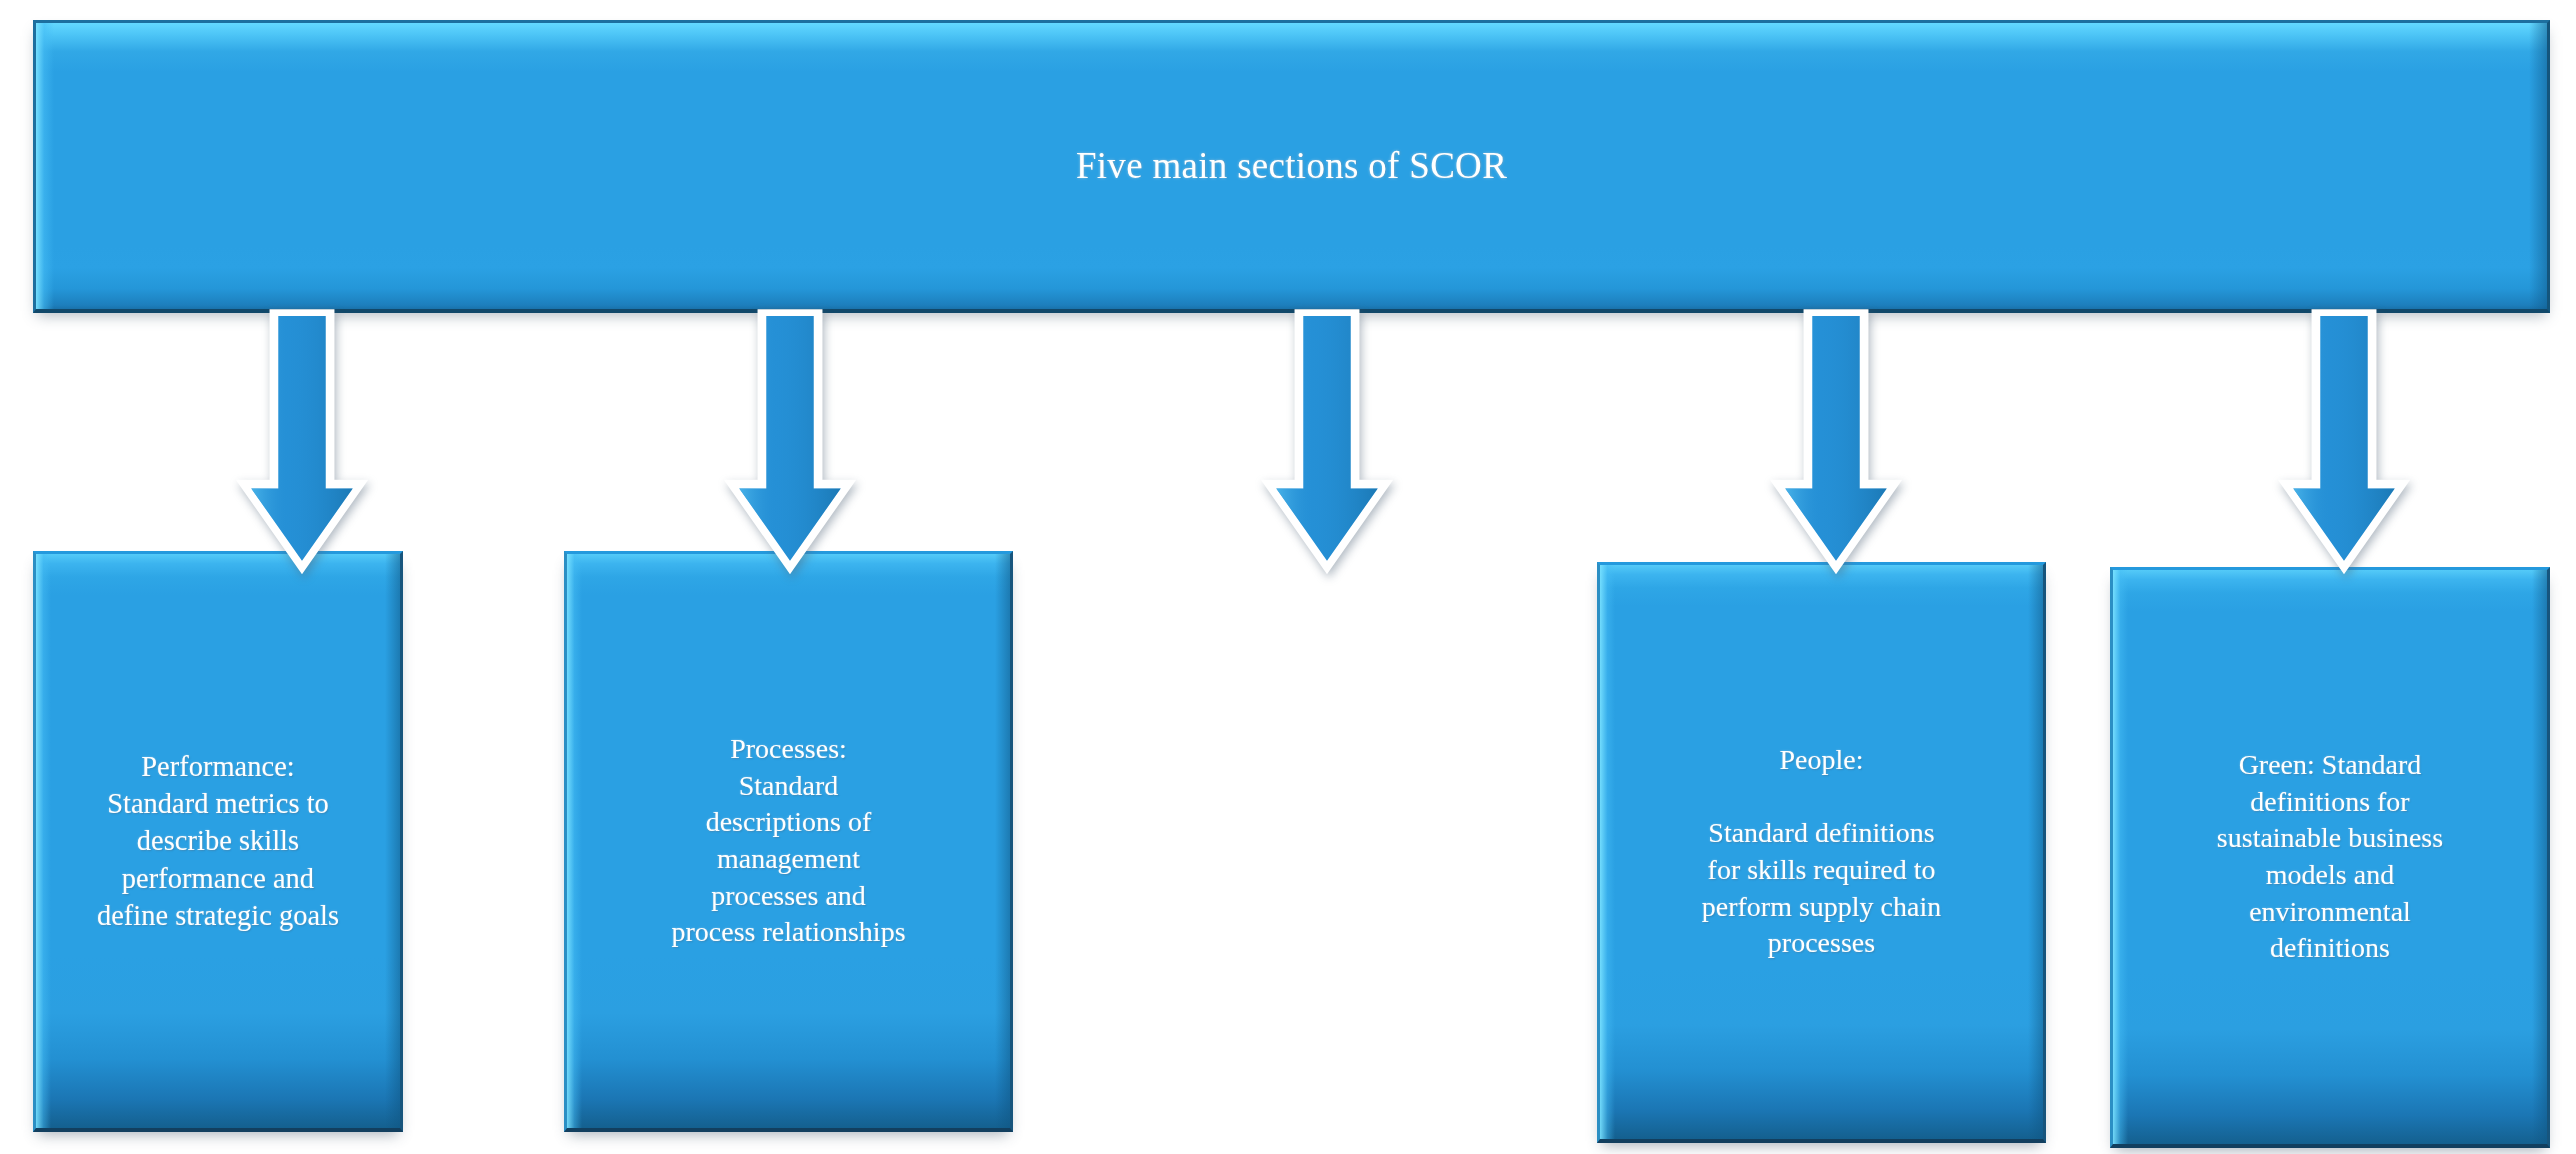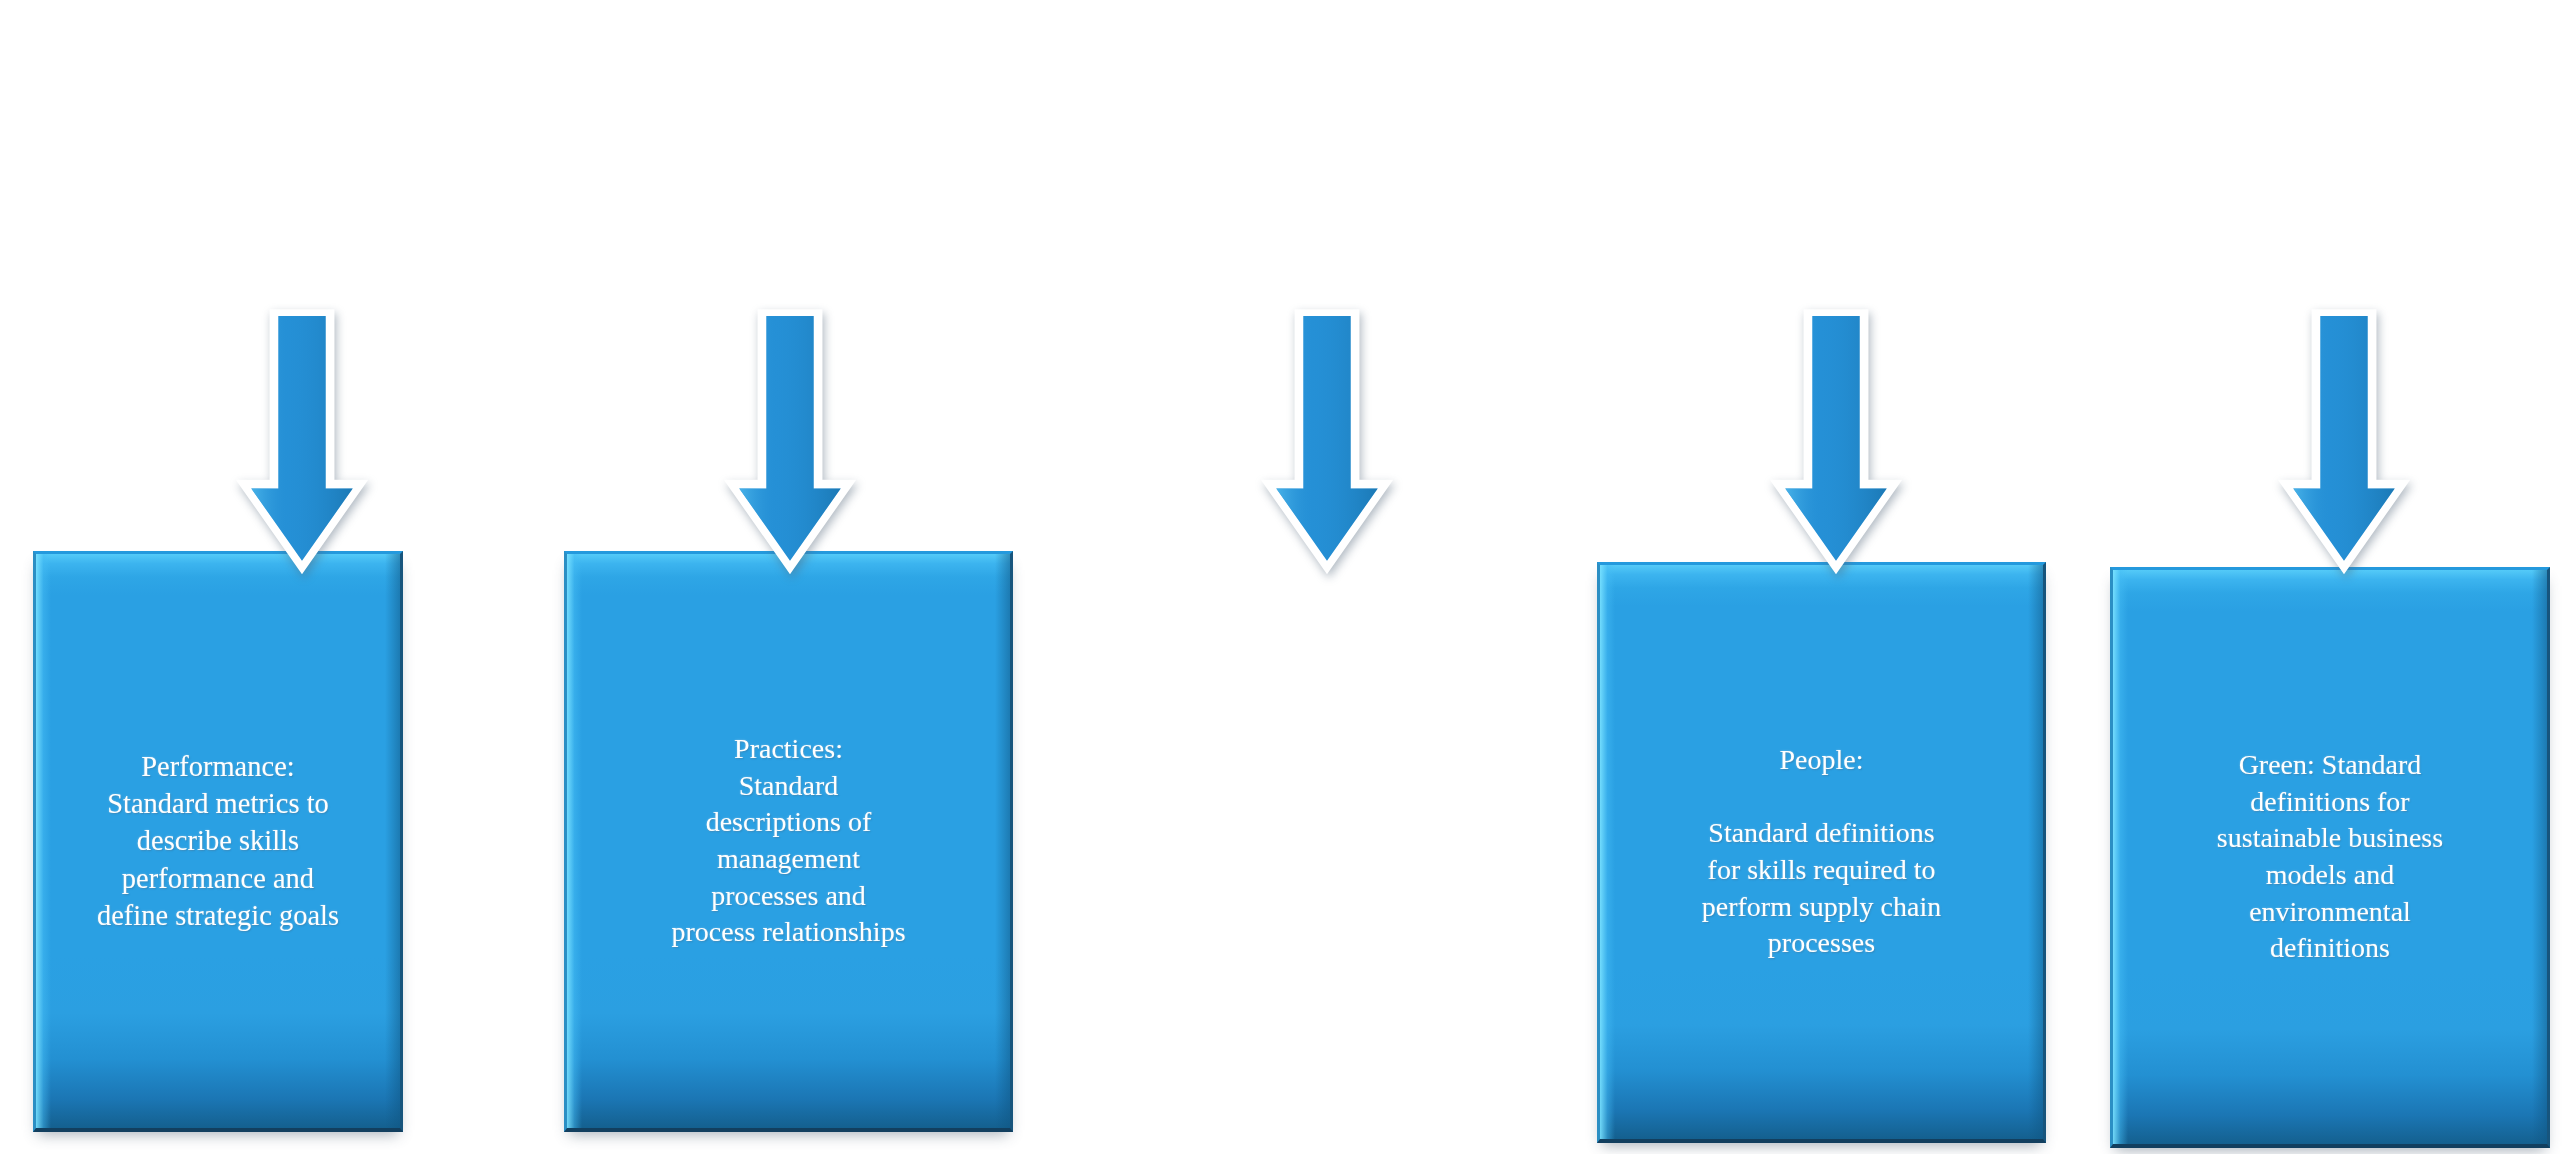--- a/index.html
+++ b/index.html
@@ -151,20 +151,23 @@
     height: 100%;
     box-sizing: border-box;
   }
   .box-text p { margin: 0; }
 </style>
 </head>
 <body>
 
 <div id="diagram">
 
+  <div class="banner">
+    <div class="banner-title">Five main sections of SCOR</div>
+  </div>
 
   <svg class="arrow" style="left:231px; top:309px;" width="142" height="271" viewBox="0 0 210 400">
     <polygon points="57,0 153,0 153,252 203,252 105,392 7,252 57,252" fill="#ffffff"></polygon>
     <polygon points="70,10 140,10 140,265 180,265 105,372 30,265 70,265" fill="#2590d6"></polygon>
     <polygon points="70,10 140,10 140,265 180,265 105,372 30,265 70,265" fill="url(#agrad)"></polygon>
     <defs>
       <linearGradient id="agrad" x1="0" y1="0" x2="1" y2="0">
         <stop offset="0%" stop-color="#4fb9ec" stop-opacity="0.85"></stop>
         <stop offset="35%" stop-color="#2590d6" stop-opacity="0.10"></stop>
         <stop offset="100%" stop-color="#14669b" stop-opacity="0.55"></stop>
@@ -201,21 +204,21 @@
       <p>Performance:</p>
       <p>Standard metrics to</p>
       <p>describe skills</p>
       <p>performance and</p>
       <p>define strategic goals</p>
     </div>
   </div>
 
   <div class="box" style="left:564px; top:551px; width:449px; height:581px;">
     <div class="box-text" style="font-size:28px;">
-      <p>Practices:</p>
+      <p>Processes:</p>
       <p>Standard</p>
       <p>descriptions of</p>
       <p>management</p>
       <p>processes and</p>
       <p>process relationships</p>
     </div>
   </div>
 
 
   <div class="box" style="left:1597px; top:562px; width:449px; height:581px;">

